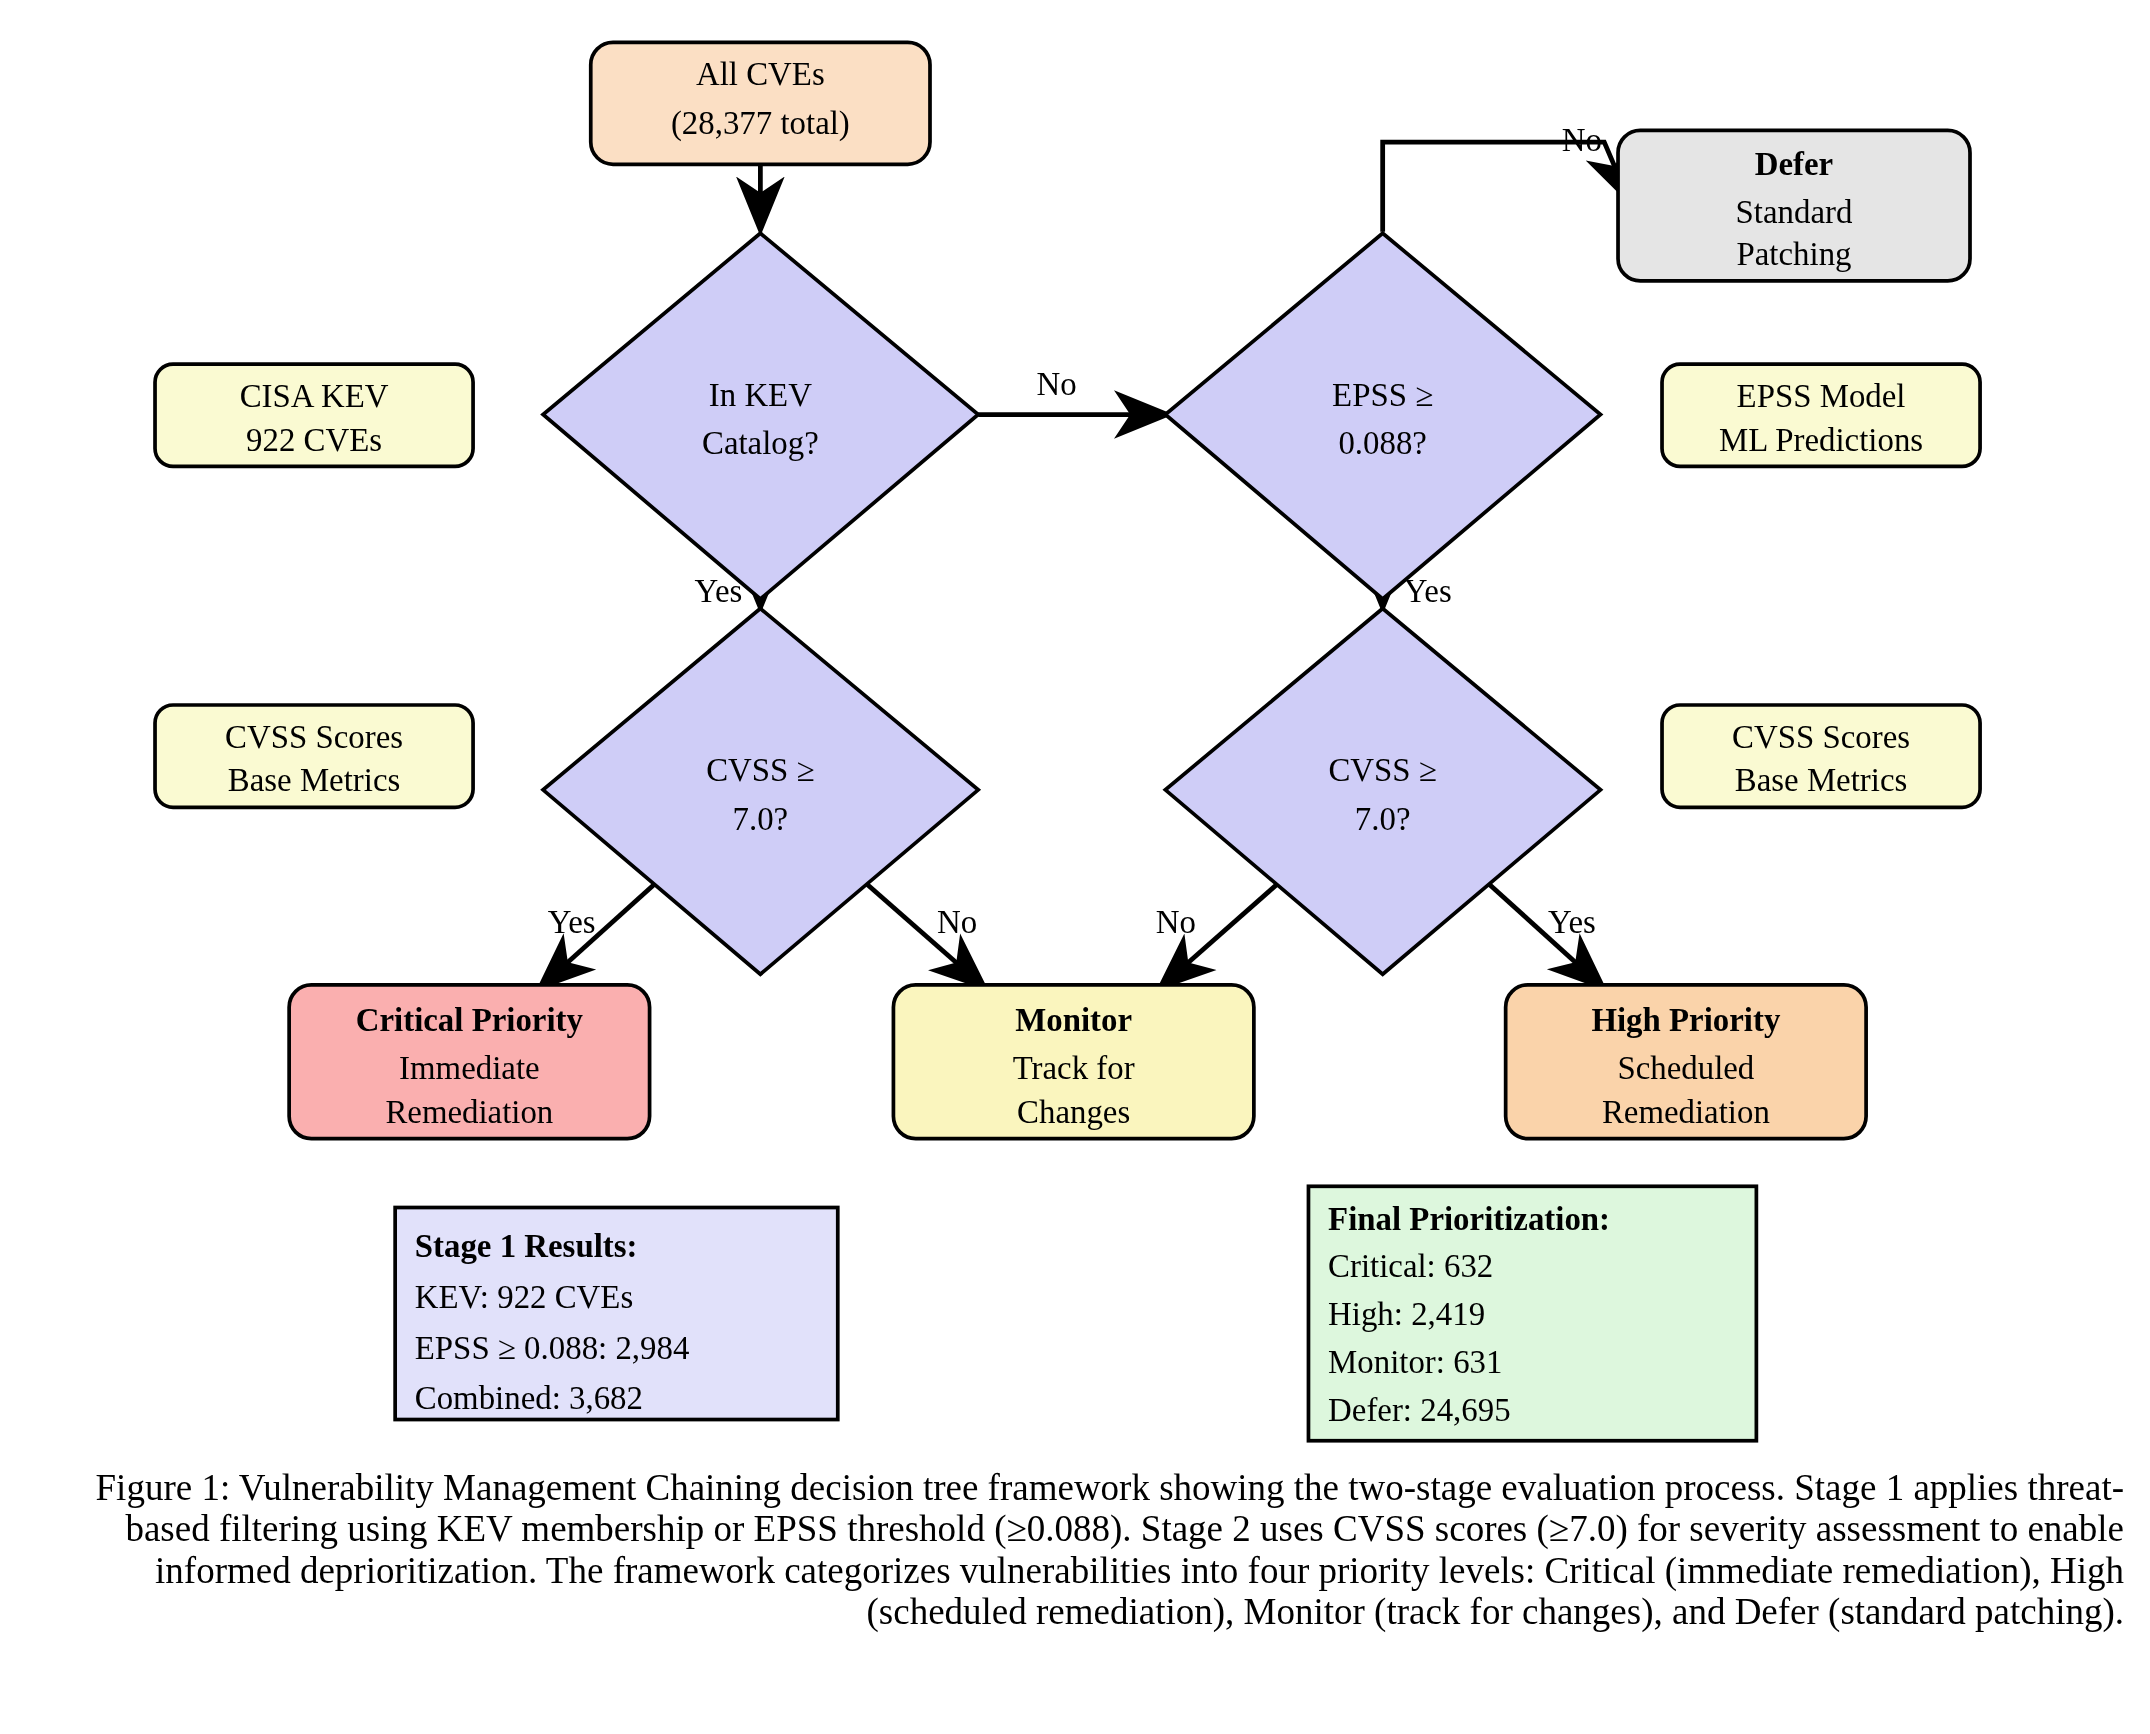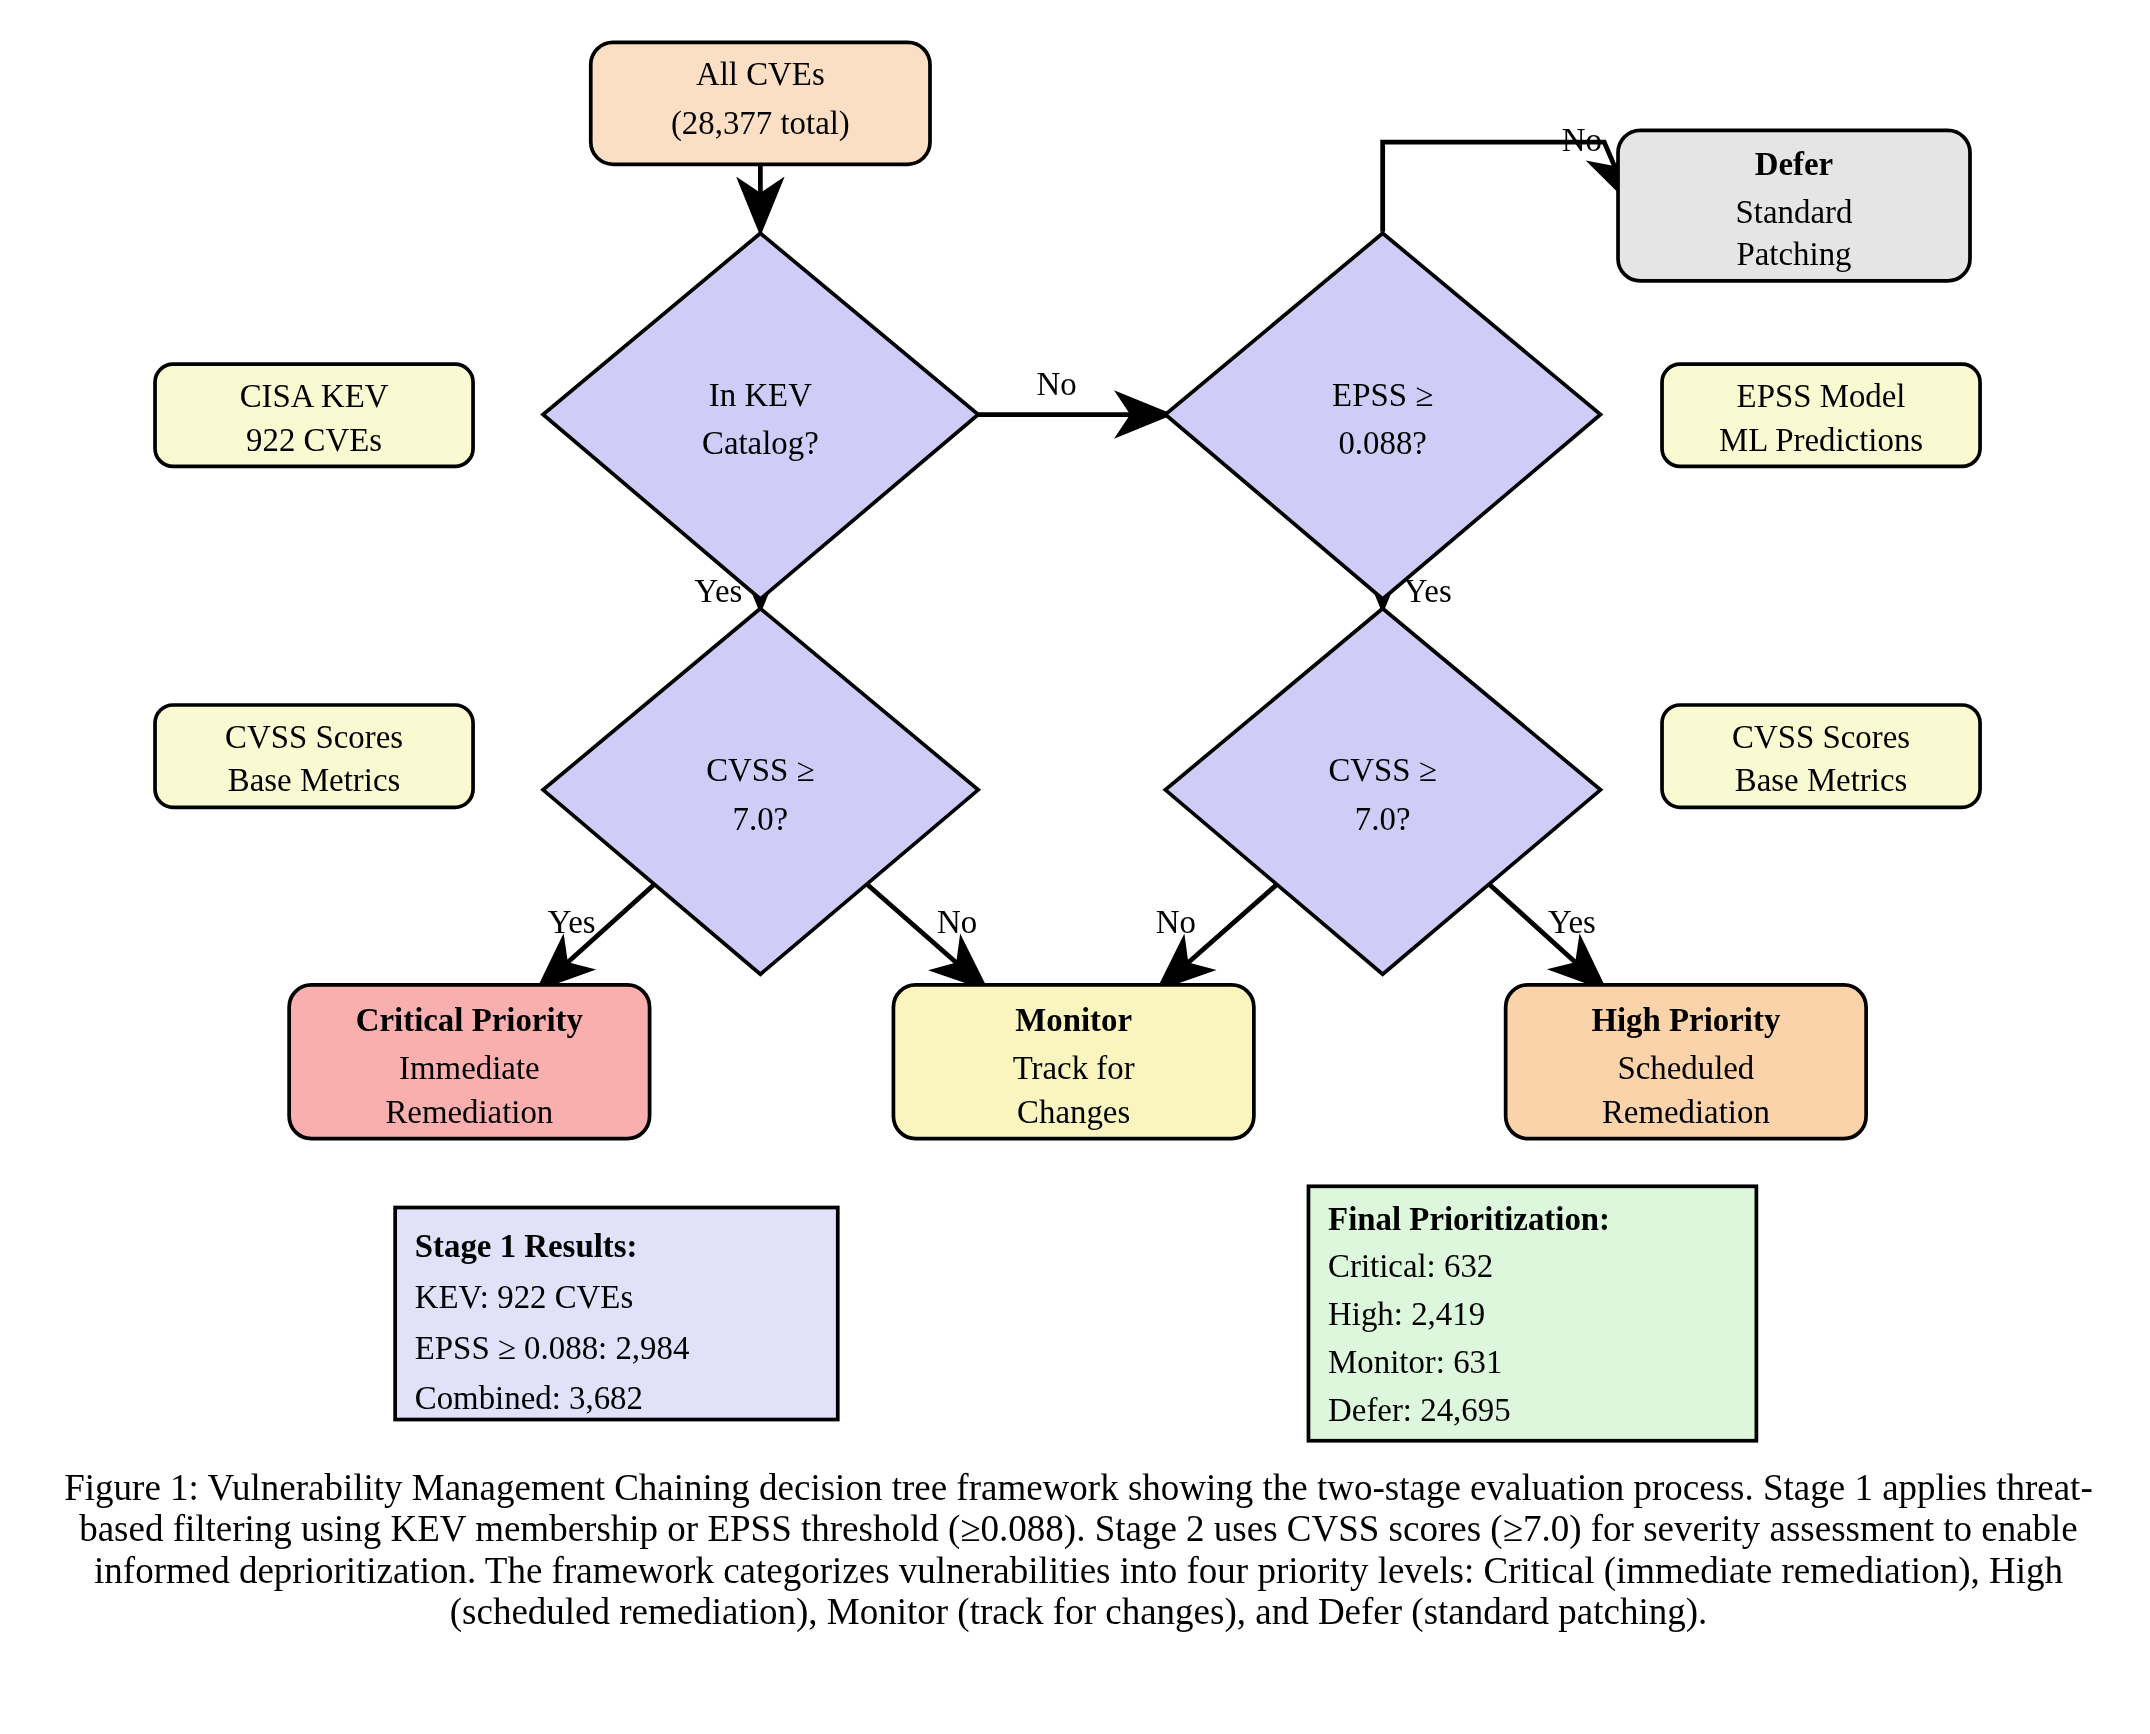--- a/index.html
+++ b/index.html
@@ -56,21 +56,21 @@
     stroke-linecap: butt;
   }
   #caption {
     position: absolute;
     left: 33px;
     top: 1467px;
     width: 2091px;
     font-family: "Liberation Serif", "DejaVu Serif", serif;
     font-size: 37px;
     line-height: 1.115;
-    text-align: center;
+    text-align: right;
     color: #000000;
     white-space: pre-wrap;
   }
 </style>
 </head>
 <body>
 
 <div id="figure-root">
 
   <svg id="tree-svg" viewBox="0 0 4057 2760">

